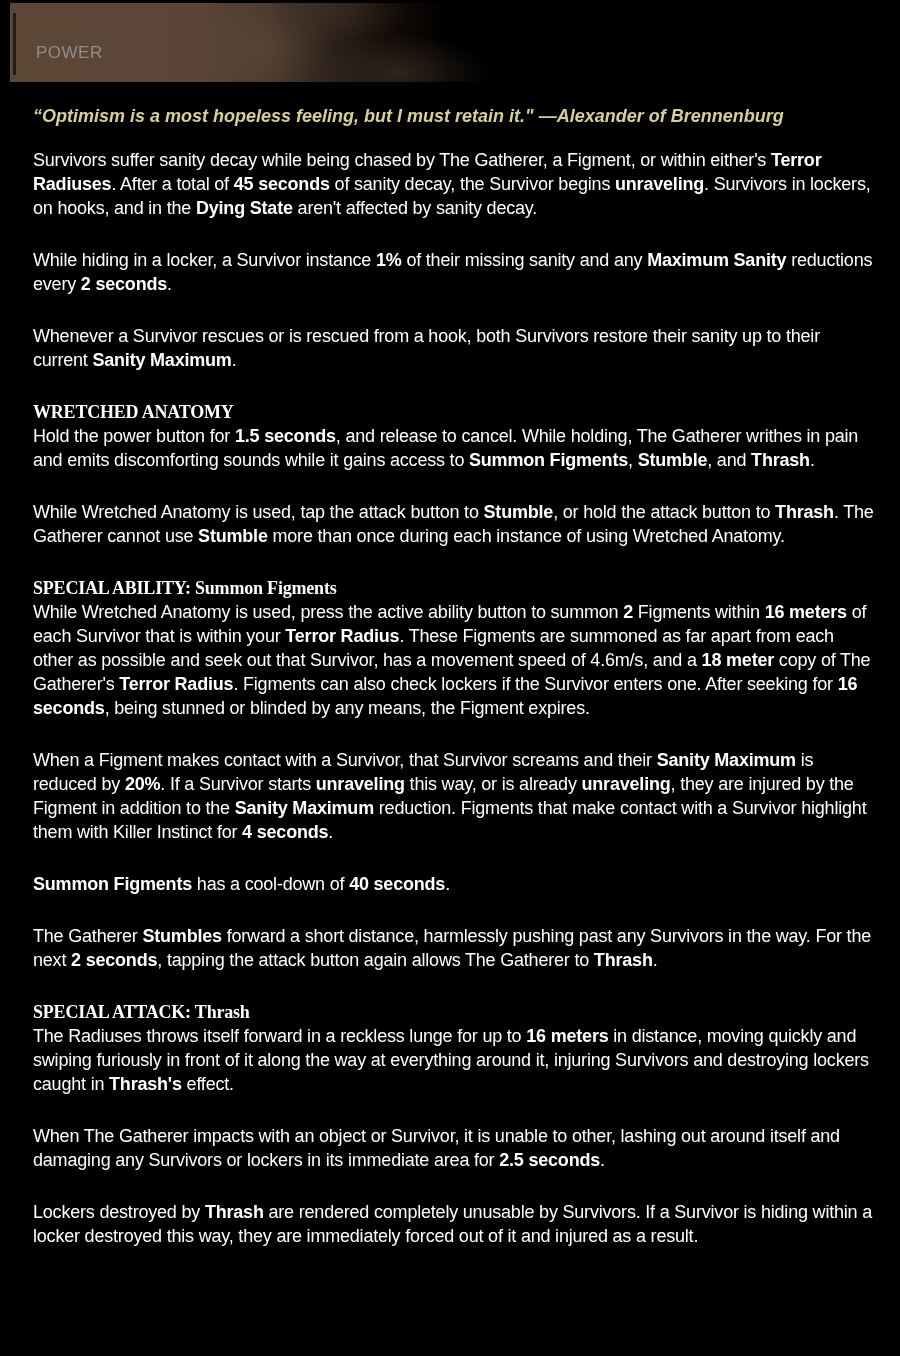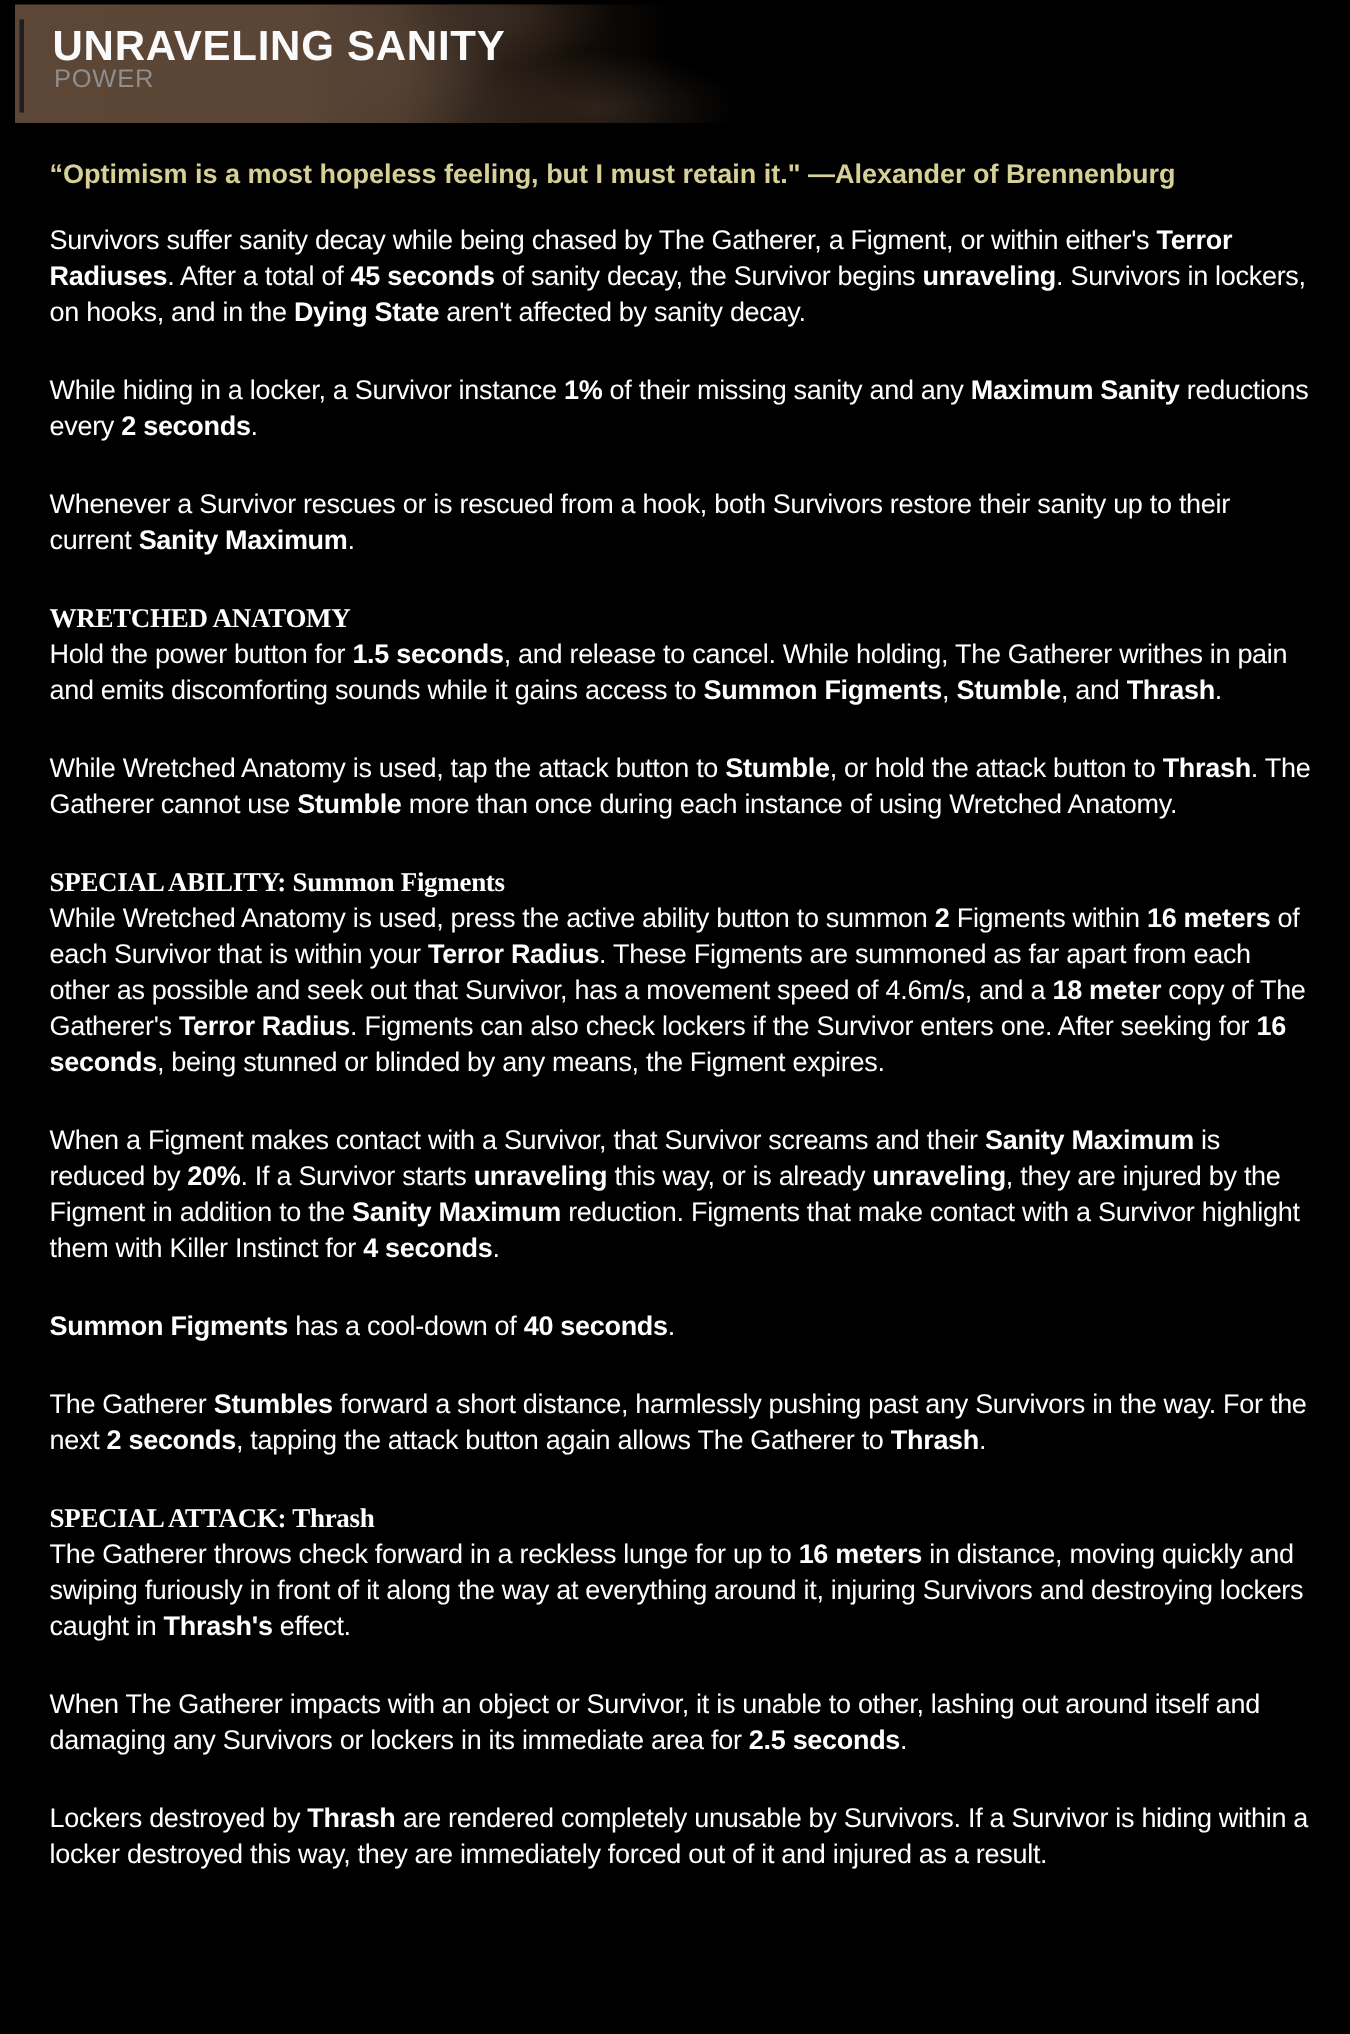--- a/index.html
+++ b/index.html
@@ -75,30 +75,30 @@
     font-weight: bold;
     font-family: Liberation Serif, serif;
   }
   .b { font-weight: bold; }
   .i { }
   .quote {
     margin-bottom: 20px;
   }
   .quote p {
     color: #d6d096;
+    font-style: italic;
     font-weight: bold;
     letter-spacing: 0;
   }
 </style>
 </head>
 <body>
 
 <div class="header-panel">
   <div class="left-edge-artifact"></div>
-  <div class="header-title">UNRAVELING SANITY</div>
   <div class="header-subtitle">POWER</div>
 </div>
 
 <div class="description">
     <div class="block quote">
       <p><span>“Optimism is a most hopeless feeling, but I must retain it." —Alexander of Brennenburg</span></p>
     </div>
     <div class="block">
       <p><span>Survivors suffer </span><span class="i">sanity decay</span><span> while being chased by The Gatherer, a </span><span class="i">Figment</span><span>, or within either's </span><span class="b">Terror Radiuses</span><span>. After a total of </span><span class="b">45 seconds</span><span> of </span><span class="i">sanity decay</span><span>, the Survivor begins </span><span class="b">unraveling</span><span>. Survivors in lockers, on hooks, and in the </span><span class="b">Dying State</span><span> aren't affected by </span><span class="i">sanity decay</span><span>.</span></p>
     </div>
@@ -123,21 +123,21 @@
       <p><span>When a </span><span class="i">Figment</span><span> makes contact with a Survivor, that Survivor screams and their </span><span class="b">Sanity Maximum</span><span> is reduced by </span><span class="b">20%</span><span>. If a Survivor starts </span><span class="b">unraveling</span><span> this way, or is already </span><span class="b">unraveling</span><span>, they are injured by the </span><span class="i">Figment</span><span> in addition to the </span><span class="b">Sanity Maximum</span><span> reduction. </span><span class="i">Figments</span><span> that make contact with a Survivor highlight them with </span><span class="i">Killer Instinct</span><span> for </span><span class="b">4 seconds</span><span>.</span></p>
     </div>
     <div class="block">
       <p><span class="b">Summon Figments</span><span> has a </span><span class="i">cool-down</span><span> of </span><span class="b">40 seconds</span><span>.</span></p>
     </div>
     <div class="block">
       <p><span>The Gatherer </span><span class="b">Stumbles</span><span> forward a short distance, harmlessly pushing past any Survivors in the way. For the next </span><span class="b">2 seconds</span><span>, tapping the </span><span class="i">attack button</span><span> again allows The Gatherer to </span><span class="b">Thrash</span><span>.</span></p>
     </div>
     <div class="block">
       <div class="section-heading">SPECIAL ATTACK: Thrash</div>
-      <p><span>The Gatherer throws check forward in a reckless lunge for up to </span><span class="b">16 meters</span><span> in distance, moving quickly and swiping furiously in front of it along the way at everything around it, injuring Survivors and destroying lockers caught in </span><span class="b">Thrash's</span><span> effect.</span></p>
+      <p><span>The Radiuses throws itself forward in a reckless lunge for up to </span><span class="b">16 meters</span><span> in distance, moving quickly and swiping furiously in front of it along the way at everything around it, injuring Survivors and destroying lockers caught in </span><span class="b">Thrash's</span><span> effect.</span></p>
     </div>
     <div class="block">
       <p><span>When The Gatherer impacts with an object or Survivor, it is unable to other,  lashing out around itself and damaging any Survivors or lockers in its immediate area for </span><span class="b">2.5 seconds</span><span>.</span></p>
     </div>
     <div class="block">
       <p><span>Lockers destroyed by </span><span class="b">Thrash</span><span> are rendered completely unusable by Survivors. If a Survivor is hiding within a locker destroyed this way, they are immediately forced out of it and injured as a result.</span></p>
     </div>
   </div>
 
 </body></html>

